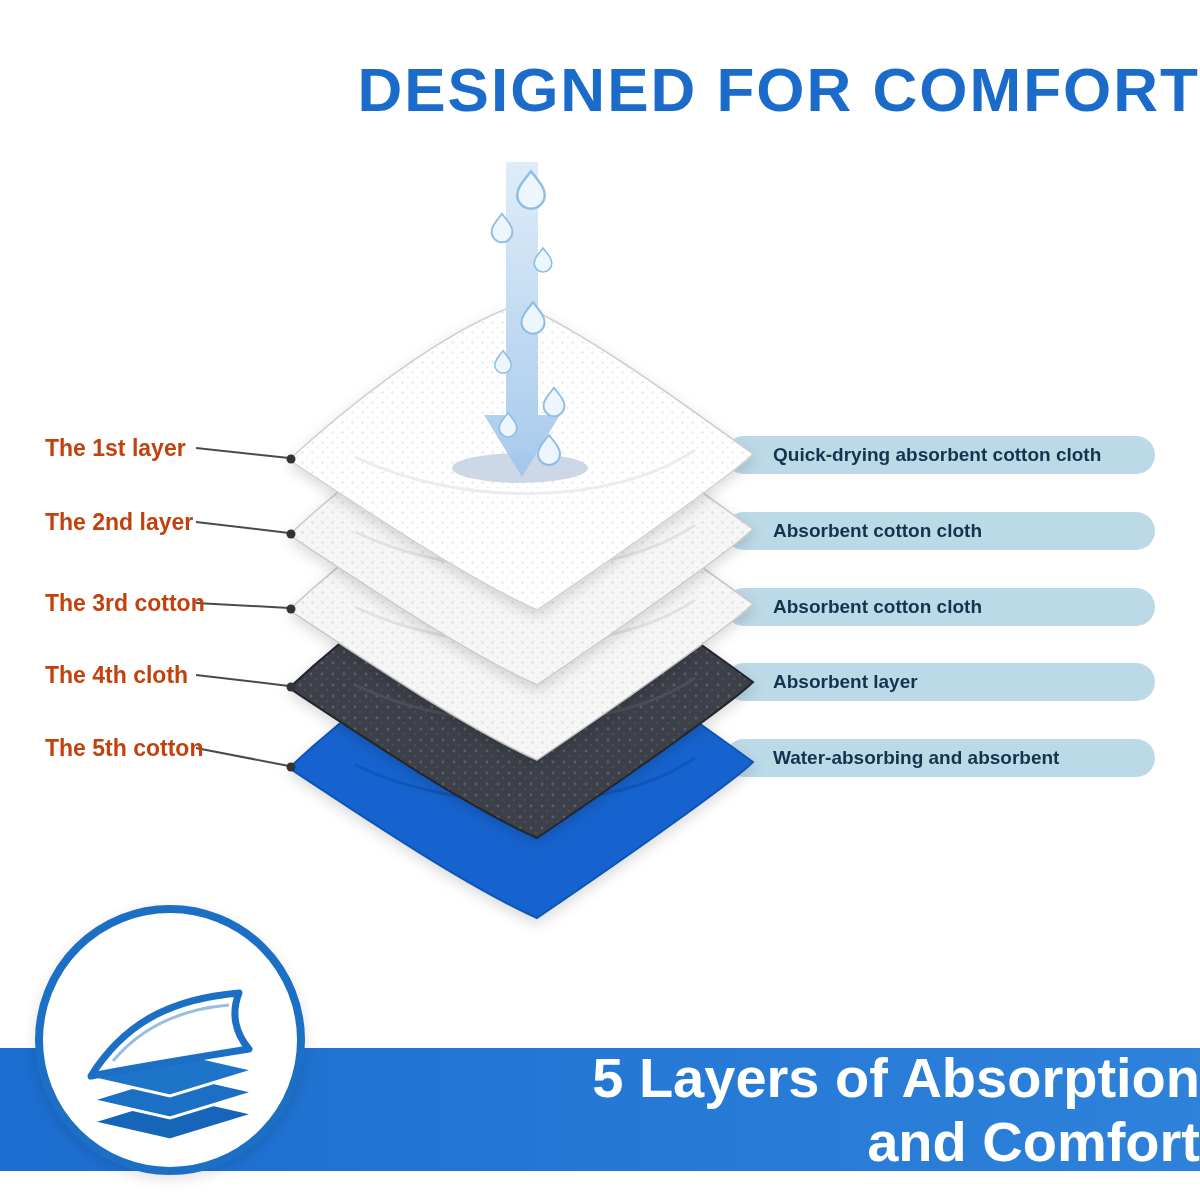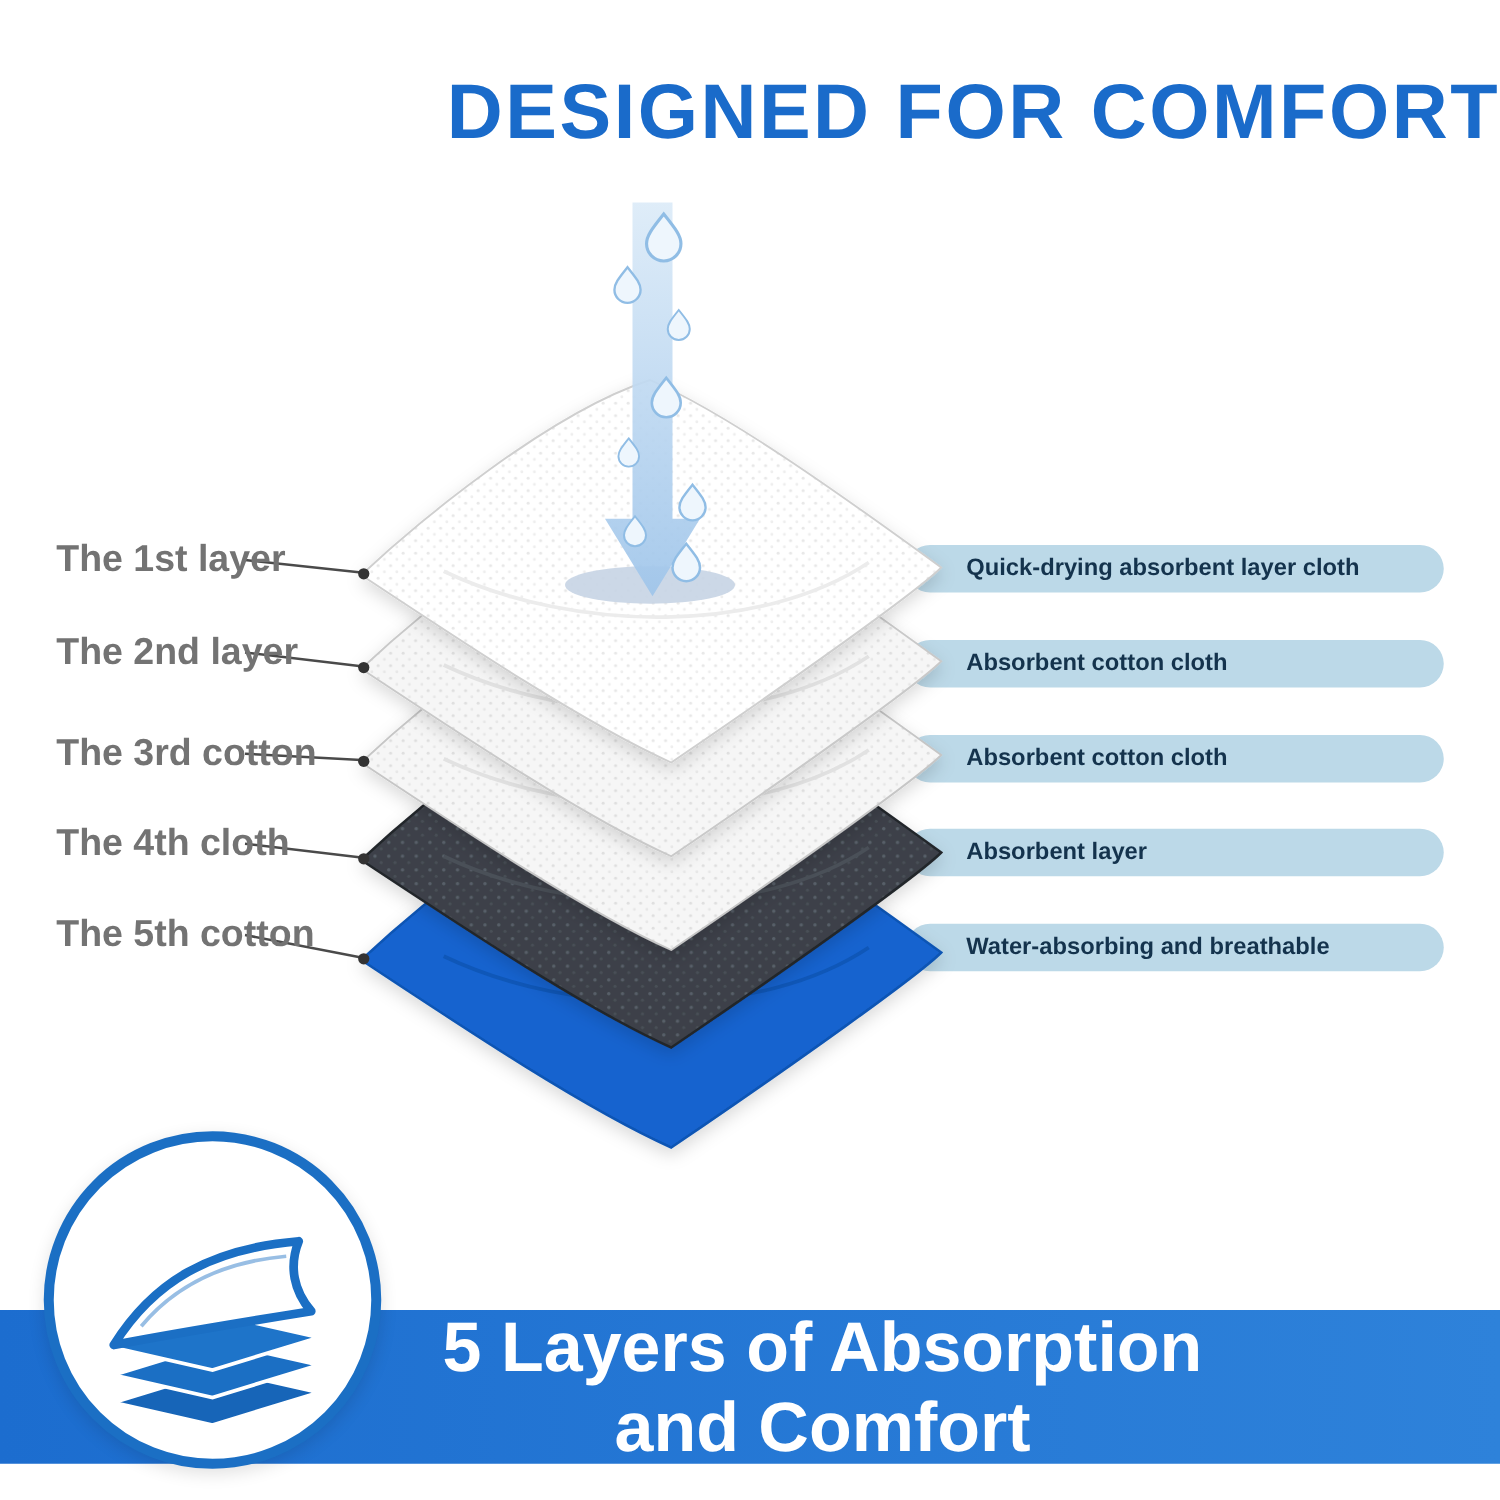--- a/index.html
+++ b/index.html
@@ -8,37 +8,37 @@
     font-family:"Liberation Sans",sans-serif;overflow:hidden;
   }
   .title{
     position:absolute;top:54px;left:0;width:100%;text-align:right;
     font-size:62px;font-weight:800;letter-spacing:2px;
     color:var(--title-blue,#1a6bca);
     text-shadow:0 2px 0 rgba(255,255,255,.6);
     white-space:nowrap;
   }
   .layer-label{
-    position:absolute;left:45px;font-size:30px;font-weight:700;color:#737373;
+    position:absolute;left:45px;font-size:23px;font-weight:700;color:#c2410c;
     white-space:nowrap;line-height:28px;z-index:3;
   }
   .lbl-1{top:434px}.lbl-2{top:508px}.lbl-3{top:589px}.lbl-4{top:661px}.lbl-5{top:734px}
   .pill{
     position:absolute;left:725px;width:430px;height:38px;border-radius:19px;
     background:var(--pill-background,#bcd9e8);
     color:var(--pill-text,#14334d);
     font-size:19px;font-weight:700;display:flex;align-items:center;
     padding-left:48px;box-sizing:border-box;z-index:1;white-space:nowrap;
   }
   .pill-1{top:436px}.pill-2{top:512px}.pill-3{top:588px}.pill-4{top:663px}.pill-5{top:739px}
   .diagram-svg{position:absolute;left:0;top:0;width:1200px;height:1200px;z-index:2;pointer-events:none;}
   .banner{
     position:absolute;left:0;top:1048px;width:1200px;height:123px;z-index:3;
     background:linear-gradient(90deg,var(--banner-blue,#1c6dcf),#2e82da);
-    display:flex;flex-direction:column;justify-content:center;align-items:center;
+    display:flex;flex-direction:column;justify-content:center;align-items:flex-end;
     padding-left:116px;box-sizing:border-box;
   }
   .banner-line{
     color:#ffffff;font-size:56px;font-weight:600;line-height:1.14;text-align:center;white-space:nowrap;
   }
   .badge{
     position:absolute;left:35px;top:905px;width:254px;height:254px;border-radius:50%;
     background:#ffffff;border:8px solid var(--badge-border-blue,#1b6fc4);z-index:4;
     box-shadow:0 4px 14px rgba(0,0,0,.12);
   }
@@ -50,25 +50,25 @@
 <div class="page">
 
   <div class="title">DESIGNED FOR COMFORT</div>
 
   <div class="layer-label lbl-1">The 1st layer</div>
   <div class="layer-label lbl-2">The 2nd layer</div>
   <div class="layer-label lbl-3">The 3rd cotton</div>
   <div class="layer-label lbl-4">The 4th cloth</div>
   <div class="layer-label lbl-5">The 5th cotton</div>
 
-  <div class="pill pill-1">Quick-drying absorbent layer cloth</div>
+  <div class="pill pill-1">Quick-drying absorbent cotton cloth</div>
   <div class="pill pill-2">Absorbent cotton cloth</div>
   <div class="pill pill-3">Absorbent cotton cloth</div>
   <div class="pill pill-4">Absorbent layer</div>
-  <div class="pill pill-5">Water-absorbing and breathable</div>
+  <div class="pill pill-5">Water-absorbing and absorbent</div>
 
   <svg class="diagram-svg" viewBox="0 0 1200 1200">
     <defs>
       <pattern id="dotsLight" width="10" height="10" patternUnits="userSpaceOnUse">
         <rect width="10" height="10" fill="#ffffff"></rect>
         <circle cx="2.5" cy="2.5" r="1.2" fill="#e7e7e7"></circle>
         <circle cx="7.5" cy="7.5" r="1.1" fill="#ededed"></circle>
       </pattern>
       <pattern id="dotsMid" width="10" height="10" patternUnits="userSpaceOnUse">
         <rect width="10" height="10" fill="#f6f6f6"></rect>

